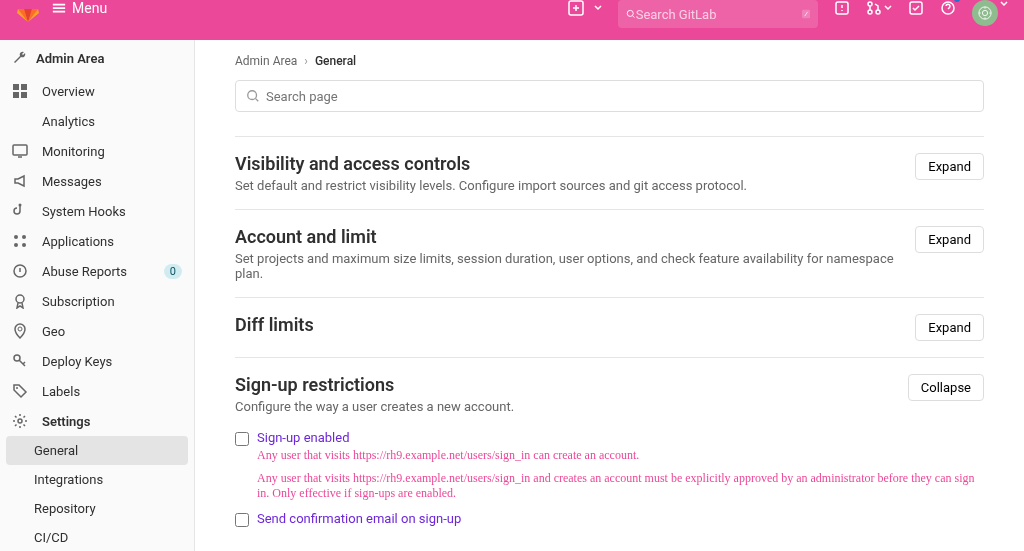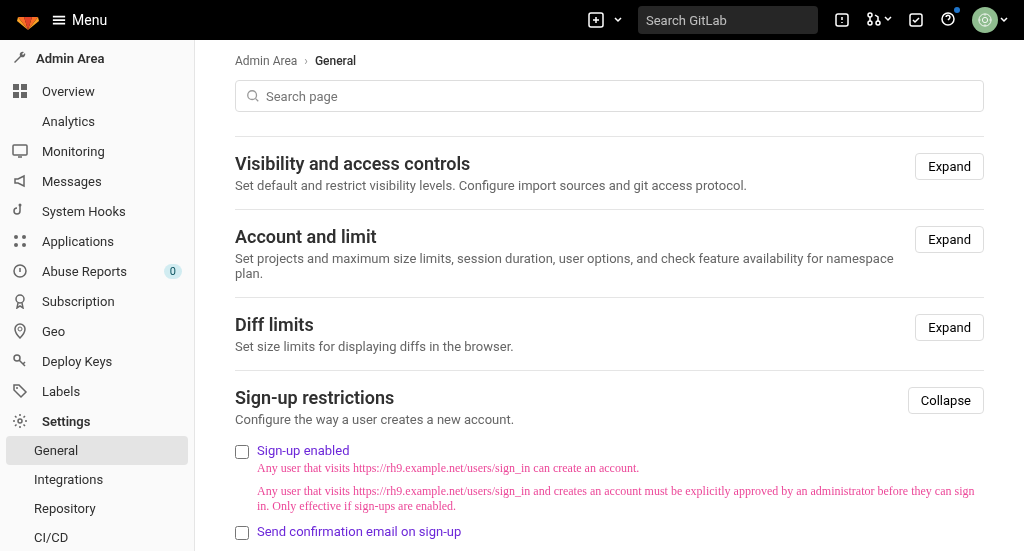--- a/index.html
+++ b/index.html
@@ -1,24 +1,24 @@
 <!DOCTYPE html>
 <html><head>
 <meta charset="utf-8">
 <style>
 * { margin:0; padding:0; box-sizing:border-box; font-family:-apple-system,BlinkMacSystemFont,"Segoe UI",Roboto,sans-serif; }
 body { background:#fff; color:#303030; font-size:14px; width:1024px; height:551px; overflow:hidden; }
-.header { background:#000000; height:40px; display:flex; align-items:center; padding:0 16px; color:#fff; }
+.header { background:#ec4899; height:40px; display:flex; align-items:flex-start; padding:0 16px; color:#fff; }
 .logo { width:24px; height:24px; }
 .menu-btn { display:flex; align-items:center; gap:6px; margin-left:12px; color:#fff; font-size:14px; cursor:pointer; }
 .hamburger { fill:#fff; }
 .header-spacer { flex:1; }
 .header-icon { width:16px; height:16px; fill:#fff; cursor:pointer; margin:0 8px; }
 .plus-box { display:flex; align-items:center; gap:2px; margin-right:8px; cursor:pointer; }
-.search-bar { background:rgba(255,255,255,0.15); border-radius:4px; height:28px; width:180px; display:flex; align-items:center; padding:0 8px; margin:0 8px; }
+.search-bar { background:rgba(255,255,255,0.15); border-radius:4px; height:28px; width:200px; display:flex; align-items:center; padding:0 8px; margin:0 8px; }
 .search-bar input { background:transparent; border:none; color:#fff; font-size:13px; outline:none; flex:1; }
 .search-bar input::placeholder { color:rgba(255,255,255,0.7); }
 .notif-wrap { position:relative; margin:0 8px; }
 .notif-dot { position:absolute; top:-4px; right:-4px; width:6px; height:6px; background:#1f75cb; border-radius:50%; }
 .avatar { width:26px; height:26px; border-radius:50%; background:#8fbc8f; margin-left:8px; display:flex; align-items:center; justify-content:center; cursor:pointer; }
 .avatar svg { width:14px; height:14px; fill:#fff; }
 .layout { display:flex; height:511px; }
 .sidebar { width:195px; background:#fafafa; border-right:1px solid #e5e5e5; overflow-y:auto; font-size:13px; }
 .side-title { display:flex; align-items:center; gap:8px; padding:10px 12px; font-weight:600; }
 .side-item { display:flex; align-items:center; gap:14px; padding:7px 12px; color:#303030; cursor:pointer; }
@@ -254,21 +254,20 @@
           <div class="sec-desc">Set projects and maximum size limits, session duration, user options, and check feature availability for namespace plan.</div>
         </div>
         <button class="expand-btn">Expand</button>
       </div>
     </div>
 
     <div class="section">
       <div class="sec-head">
         <div>
           <div class="sec-title">Diff limits</div>
-          <div class="sec-desc">Set size limits for displaying diffs in the browser.</div>
         </div>
         <button class="expand-btn">Expand</button>
       </div>
     </div>
 
     <div class="section">
       <div class="sec-head">
         <div>
           <div class="sec-title">Sign-up restrictions</div>
           <div class="sec-desc">Configure the way a user creates a new account.</div>

